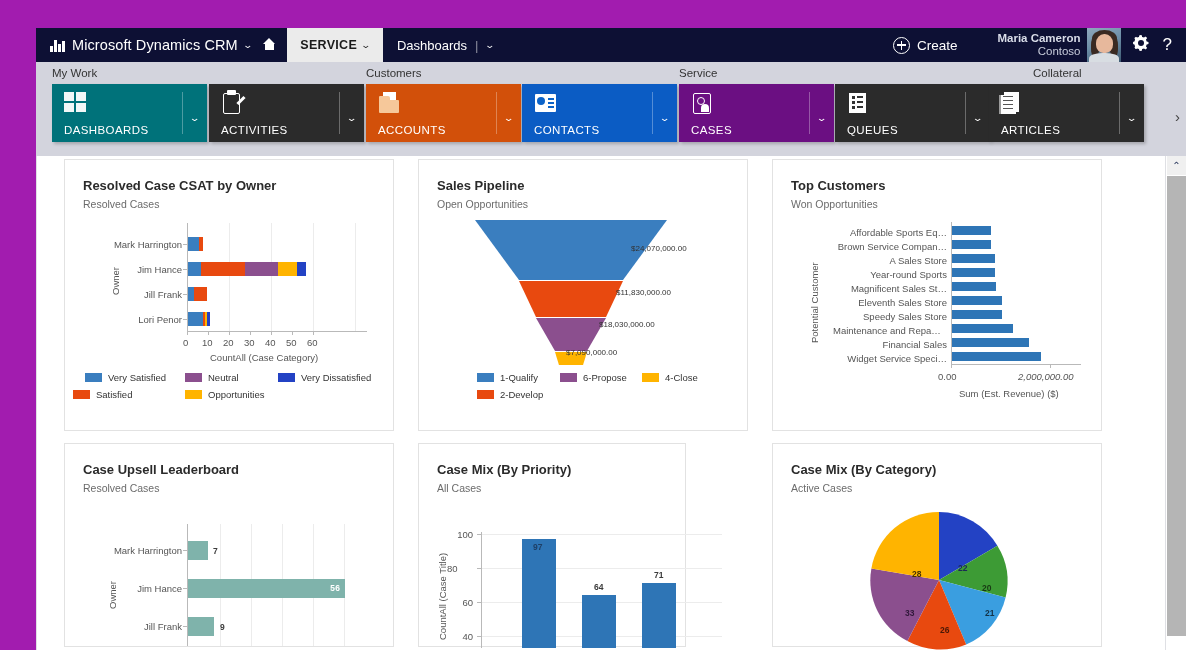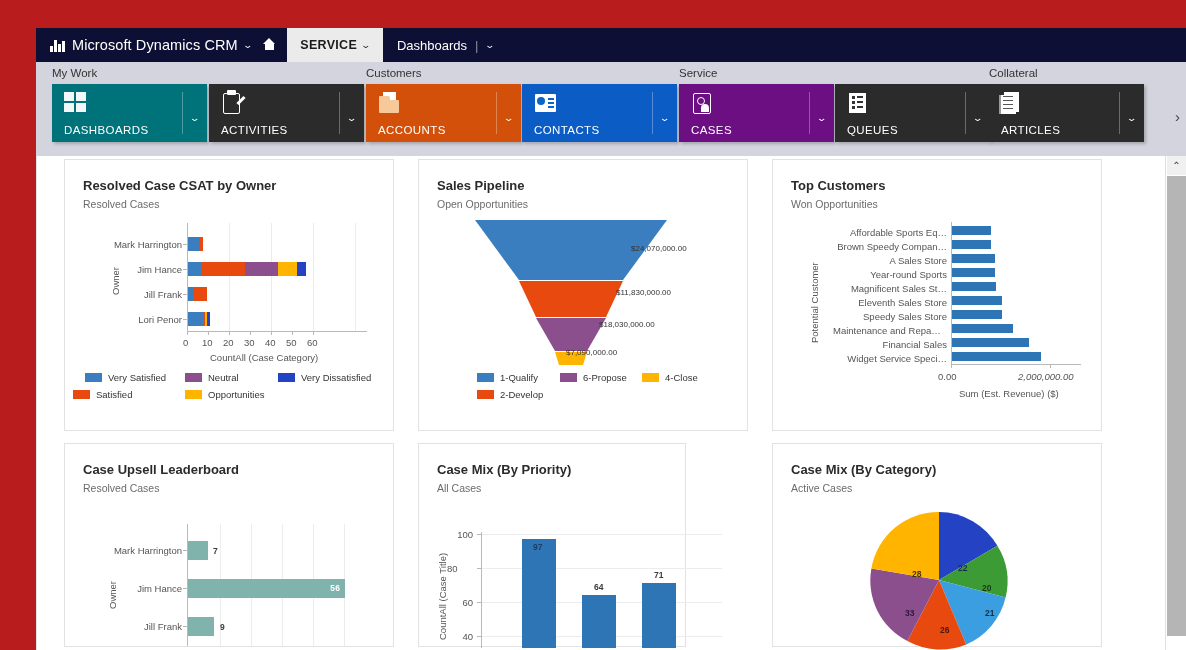--- a/index.html
+++ b/index.html
@@ -3,21 +3,21 @@
 <meta charset="utf-8">
 <style>
   * { box-sizing: border-box; }
   html, body {
     margin: 0; padding: 0;
     width: 1186px; height: 650px;
     background: #ffffff;
     font-family: "Liberation Sans", sans-serif;
     overflow: hidden;
   }
-  #app { position: relative; width: 1186px; height: 650px; background: #b91c1c; }
+  #app { position: relative; width: 1186px; height: 650px; background: #a21caf; }
 
   
   .topbar {
     position: absolute; left: 36px; top: 28px; width: 1150px; height: 34px;
     background: #0d1034; color: #fff;
     display: flex; align-items: center;
   }
   .brand { display: flex; align-items: center; gap: 6px; padding-left: 14px; }
   .brand-logo { width: 16px; height: 13px; position: relative; display: inline-block; }
   .brand-logo i { position: absolute; bottom: 0; width: 3px; background: #fff; }
@@ -191,27 +191,50 @@
     </div>
     <div class="tab-active">
       <span>SERVICE</span>
       <span class="chev">⌄</span>
     </div>
     <div class="crumb">
       <span>Dashboards</span>
       <span class="sep">|</span>
       <span class="chev">⌄</span>
     </div>
+    <div class="topbar-right">
+      <div class="create-btn">
+        <span class="plus-ico"></span>
+        <span>Create</span>
+      </div>
+      <div class="user-block">
+        <div class="user-name">Maria Cameron</div>
+        <div class="user-org">Contoso</div>
+      </div>
+      <div class="avatar">
+        <span class="hair"></span>
+          <span class="hair2"></span>
+          <span class="hair3"></span>
+        <span class="face"></span>
+          <span class="body"></span>
+      </div>
+      <div class="gear-btn">
+        <span class="gear"></span>
+      </div>
+      <div class="help-btn">
+        <span>?</span>
+      </div>
+    </div>
   </div>
 
   <div class="tilestrip">
     <div class="group-label" style="left:16px">My Work</div>
     <div class="group-label" style="left:330px">Customers</div>
     <div class="group-label" style="left:643px">Service</div>
-    <div class="group-label" style="left:953px">Collateral</div>
+    <div class="group-label" style="left:997px">Collateral</div>
 
     <div class="tile" style="left:16px; background:#00727a">
       <span class="tile-icon ic-dash">
           <i></i>
           <i></i>
           <i></i>
           <i></i>
         </span>
       <span class="tile-div"></span>
       <span class="tile-chev">⌄</span>
@@ -422,21 +445,21 @@
       <div class="tick" style="left:178px; top:204px; width:1px; height:4px;"></div>
       <div class="tick" style="left:277px; top:204px; width:1px; height:4px;"></div>
 
       <div class="lbl" style="left:165px; top:211px;">0.00</div>
       <div class="lbl" style="left:245px; top:211px;font-style:italic;">2,000,000.00</div>
       <div class="axis-name" style="left:186px; top:228px;">Sum (Est. Revenue) ($)</div>
       <div class="axis-name vtxt" style="left:36px; top:183px;">Potential Customer</div>
 
       <div class="lbl" style="left:60px; top:67px; width:114px; text-align:right;">Affordable Sports Eq…</div>
       <div class="bar" style="left:179px; top:66px; width:39px; height:9px; background:#2e75b6;"></div>
-      <div class="lbl" style="left:60px; top:81px; width:114px; text-align:right;">Brown Speedy Compan…</div>
+      <div class="lbl" style="left:60px; top:81px; width:114px; text-align:right;">Brown Service Compan…</div>
       <div class="bar" style="left:179px; top:80px; width:39px; height:9px; background:#2e75b6;"></div>
       <div class="lbl" style="left:60px; top:95px; width:114px; text-align:right;">A Sales Store</div>
       <div class="bar" style="left:179px; top:94px; width:43px; height:9px; background:#2e75b6;"></div>
       <div class="lbl" style="left:60px; top:109px; width:114px; text-align:right;">Year-round Sports</div>
       <div class="bar" style="left:179px; top:108px; width:43px; height:9px; background:#2e75b6;"></div>
       <div class="lbl" style="left:60px; top:123px; width:114px; text-align:right;">Magnificent Sales St…</div>
       <div class="bar" style="left:179px; top:122px; width:44px; height:9px; background:#2e75b6;"></div>
       <div class="lbl" style="left:60px; top:137px; width:114px; text-align:right;">Eleventh Sales Store</div>
       <div class="bar" style="left:179px; top:136px; width:50px; height:9px; background:#2e75b6;"></div>
       <div class="lbl" style="left:60px; top:151px; width:114px; text-align:right;">Speedy Sales Store</div>

